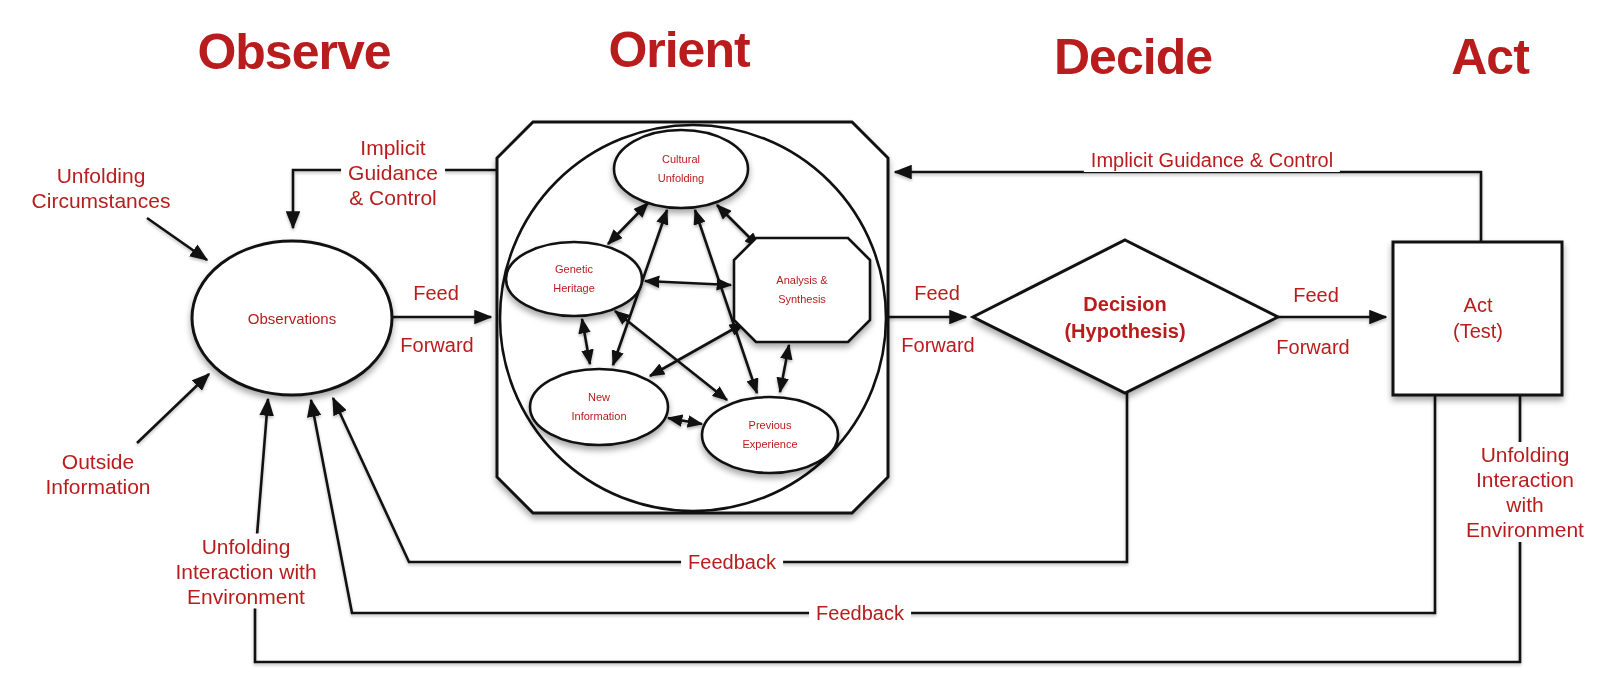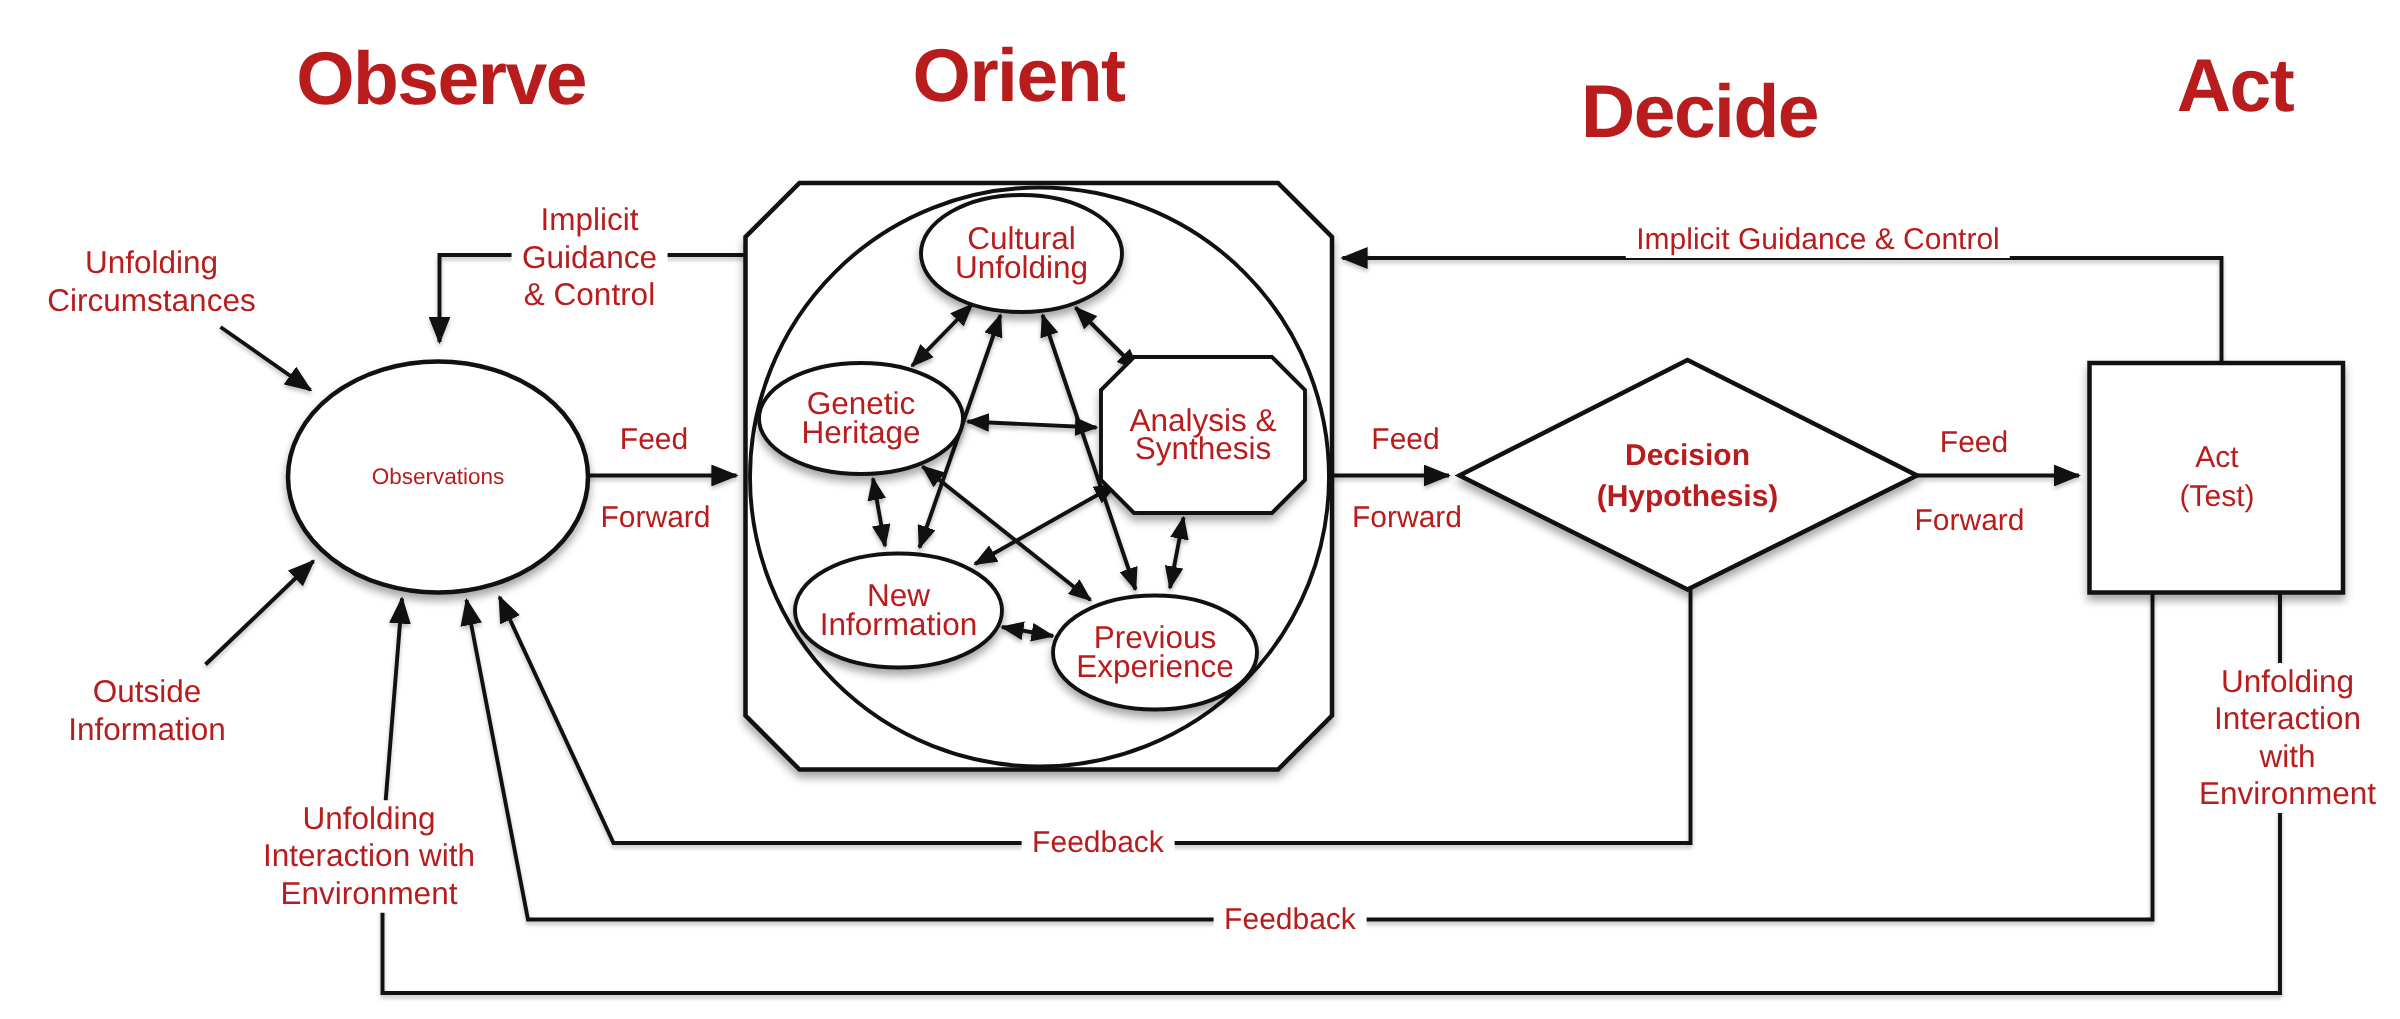--- a/index.html
+++ b/index.html
@@ -8,21 +8,21 @@
   svg{position:absolute;left:0;top:0;}
   .shape-layer{filter:drop-shadow(0 4px 3px rgba(0,0,0,0.35));}
   .line-layer{filter:drop-shadow(0 2px 1.5px rgba(0,0,0,0.25));}
   .inner-arrows{filter:drop-shadow(0 2px 1.5px rgba(0,0,0,0.3));}
   .lbl{position:absolute;transform:translate(-50%,-50%);text-align:center;
        white-space:nowrap;line-height:25px;font-size:21px;}
   .lbl .ln{display:block;}
   .mask{background:#ffffff;padding:0 7px;}
   .title{font-size:50px;font-weight:700;letter-spacing:-1px;line-height:52px;}
   .f20{font-size:20px;line-height:24px;}
-  .node-lbl{font-size:21px;line-height:19px;}
+  .node-lbl{font-size:11px;line-height:19px;}
   .dec-lbl{font-size:20px;line-height:27px;}
   .act-lbl{font-size:20px;line-height:26px;}
   .obs-lbl{font-size:15px;}
 </style>
 </head>
 <body>
 
 <div id="stage">
 
   <svg width="1600" height="679" viewBox="0 0 1600 679">
@@ -91,21 +91,21 @@
       <ellipse cx="681" cy="169" rx="67" ry="39"></ellipse>
       <ellipse cx="574" cy="279" rx="68" ry="37"></ellipse>
       <path d="M756,238 L848,238 L870,260 L870,320 L848,342 L756,342 L734,320 L734,260 Z"></path>
       <ellipse cx="599" cy="407" rx="69" ry="38"></ellipse>
       <ellipse cx="770" cy="435" rx="68" ry="38"></ellipse>
     </g>
   </svg>
 
   <div class="lbl title" style="left:294px;top:52px;">Observe</div>
   <div class="lbl title" style="left:679px;top:50px;">Orient</div>
-  <div class="lbl title" style="left:1133px;top:74px;">Decide</div>
+  <div class="lbl title" style="left:1133px;top:57px;">Decide</div>
   <div class="lbl title" style="left:1490px;top:57px;">Act</div>
 
   <div class="lbl" style="left:101px;top:188px;">
     <span class="ln">Unfolding</span>
     <span class="ln">Circumstances</span>
   </div>
 
   <div class="lbl" style="left:98px;top:474px;">
     <span class="ln">Outside</span>
     <span class="ln">Information</span>

